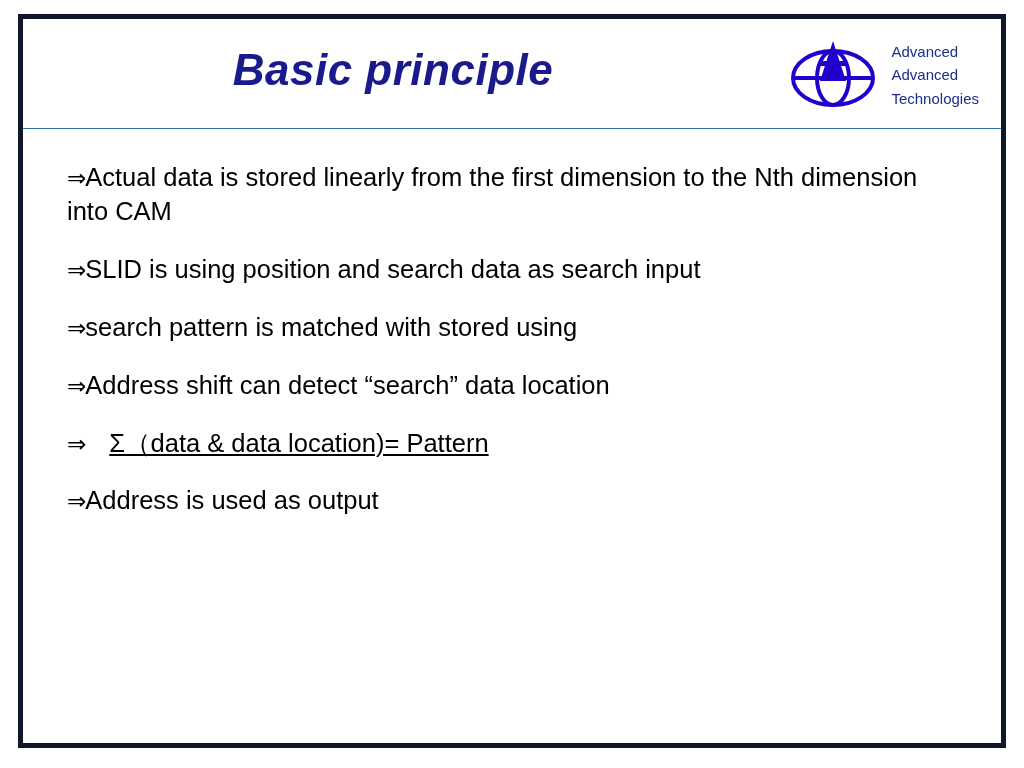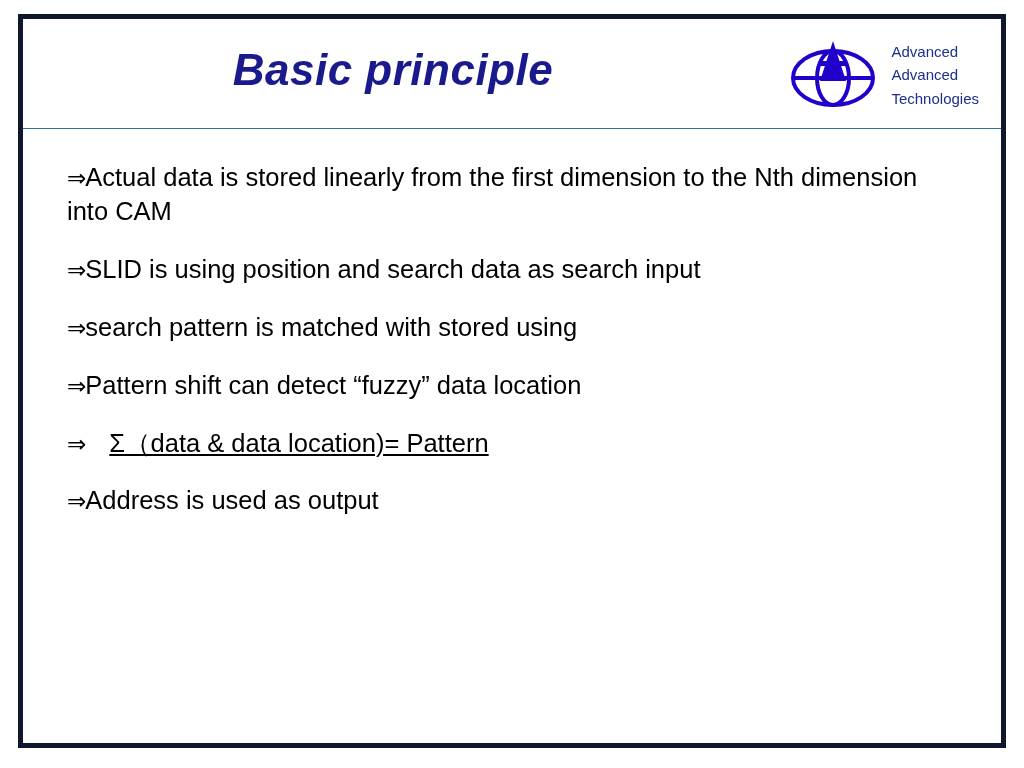--- a/index.html
+++ b/index.html
@@ -131,21 +131,21 @@
 
     <div class="bullet">
       <span class="arrow">⇒</span><span class="txt">SLID is using position and search data as search input</span>
     </div>
 
     <div class="bullet">
       <span class="arrow">⇒</span><span class="txt">search pattern is matched with stored using</span>
     </div>
 
     <div class="bullet">
-      <span class="arrow">⇒</span><span class="txt">Pattern shift can detect “fuzzy” data location</span>
+      <span class="arrow">⇒</span><span class="txt">Address shift can detect “search” data location</span>
     </div>
 
     <div class="bullet underlined">
       <span class="arrow">⇒</span><span class="txt">Σ（data &amp; data location)= Pattern</span>
     </div>
 
     <div class="bullet">
       <span class="arrow">⇒</span><span class="txt">Address is used as output</span>
     </div>
 

